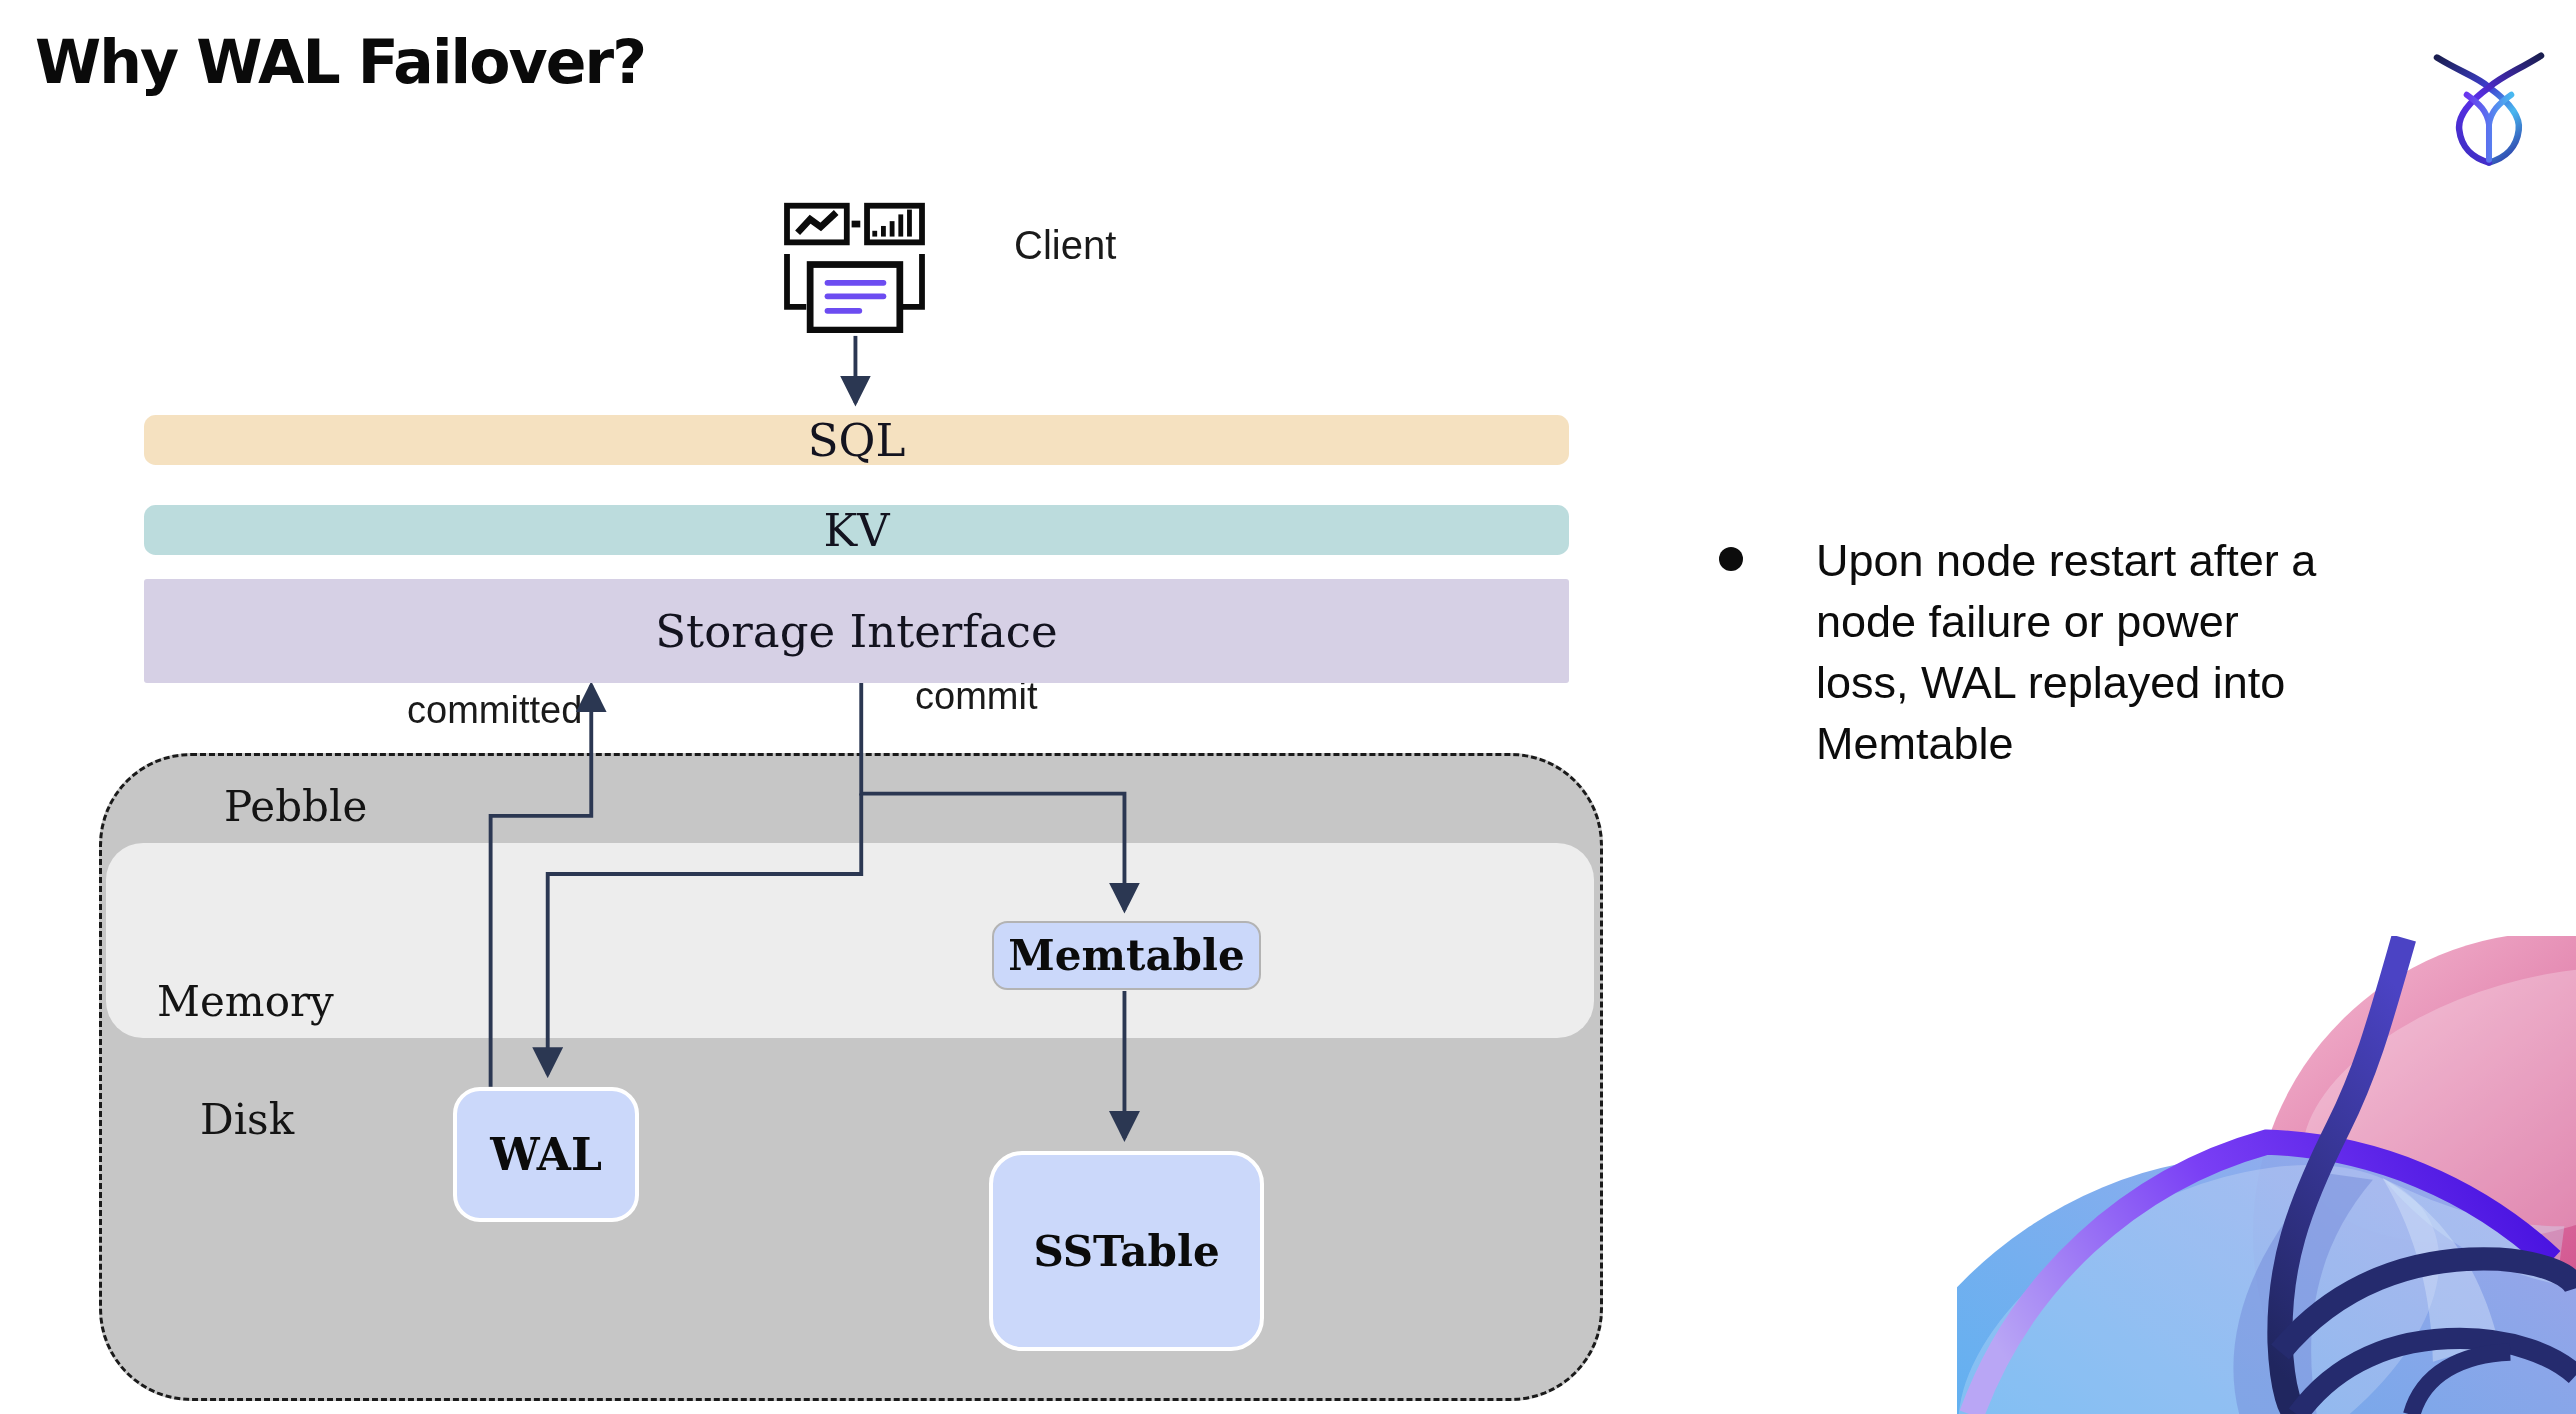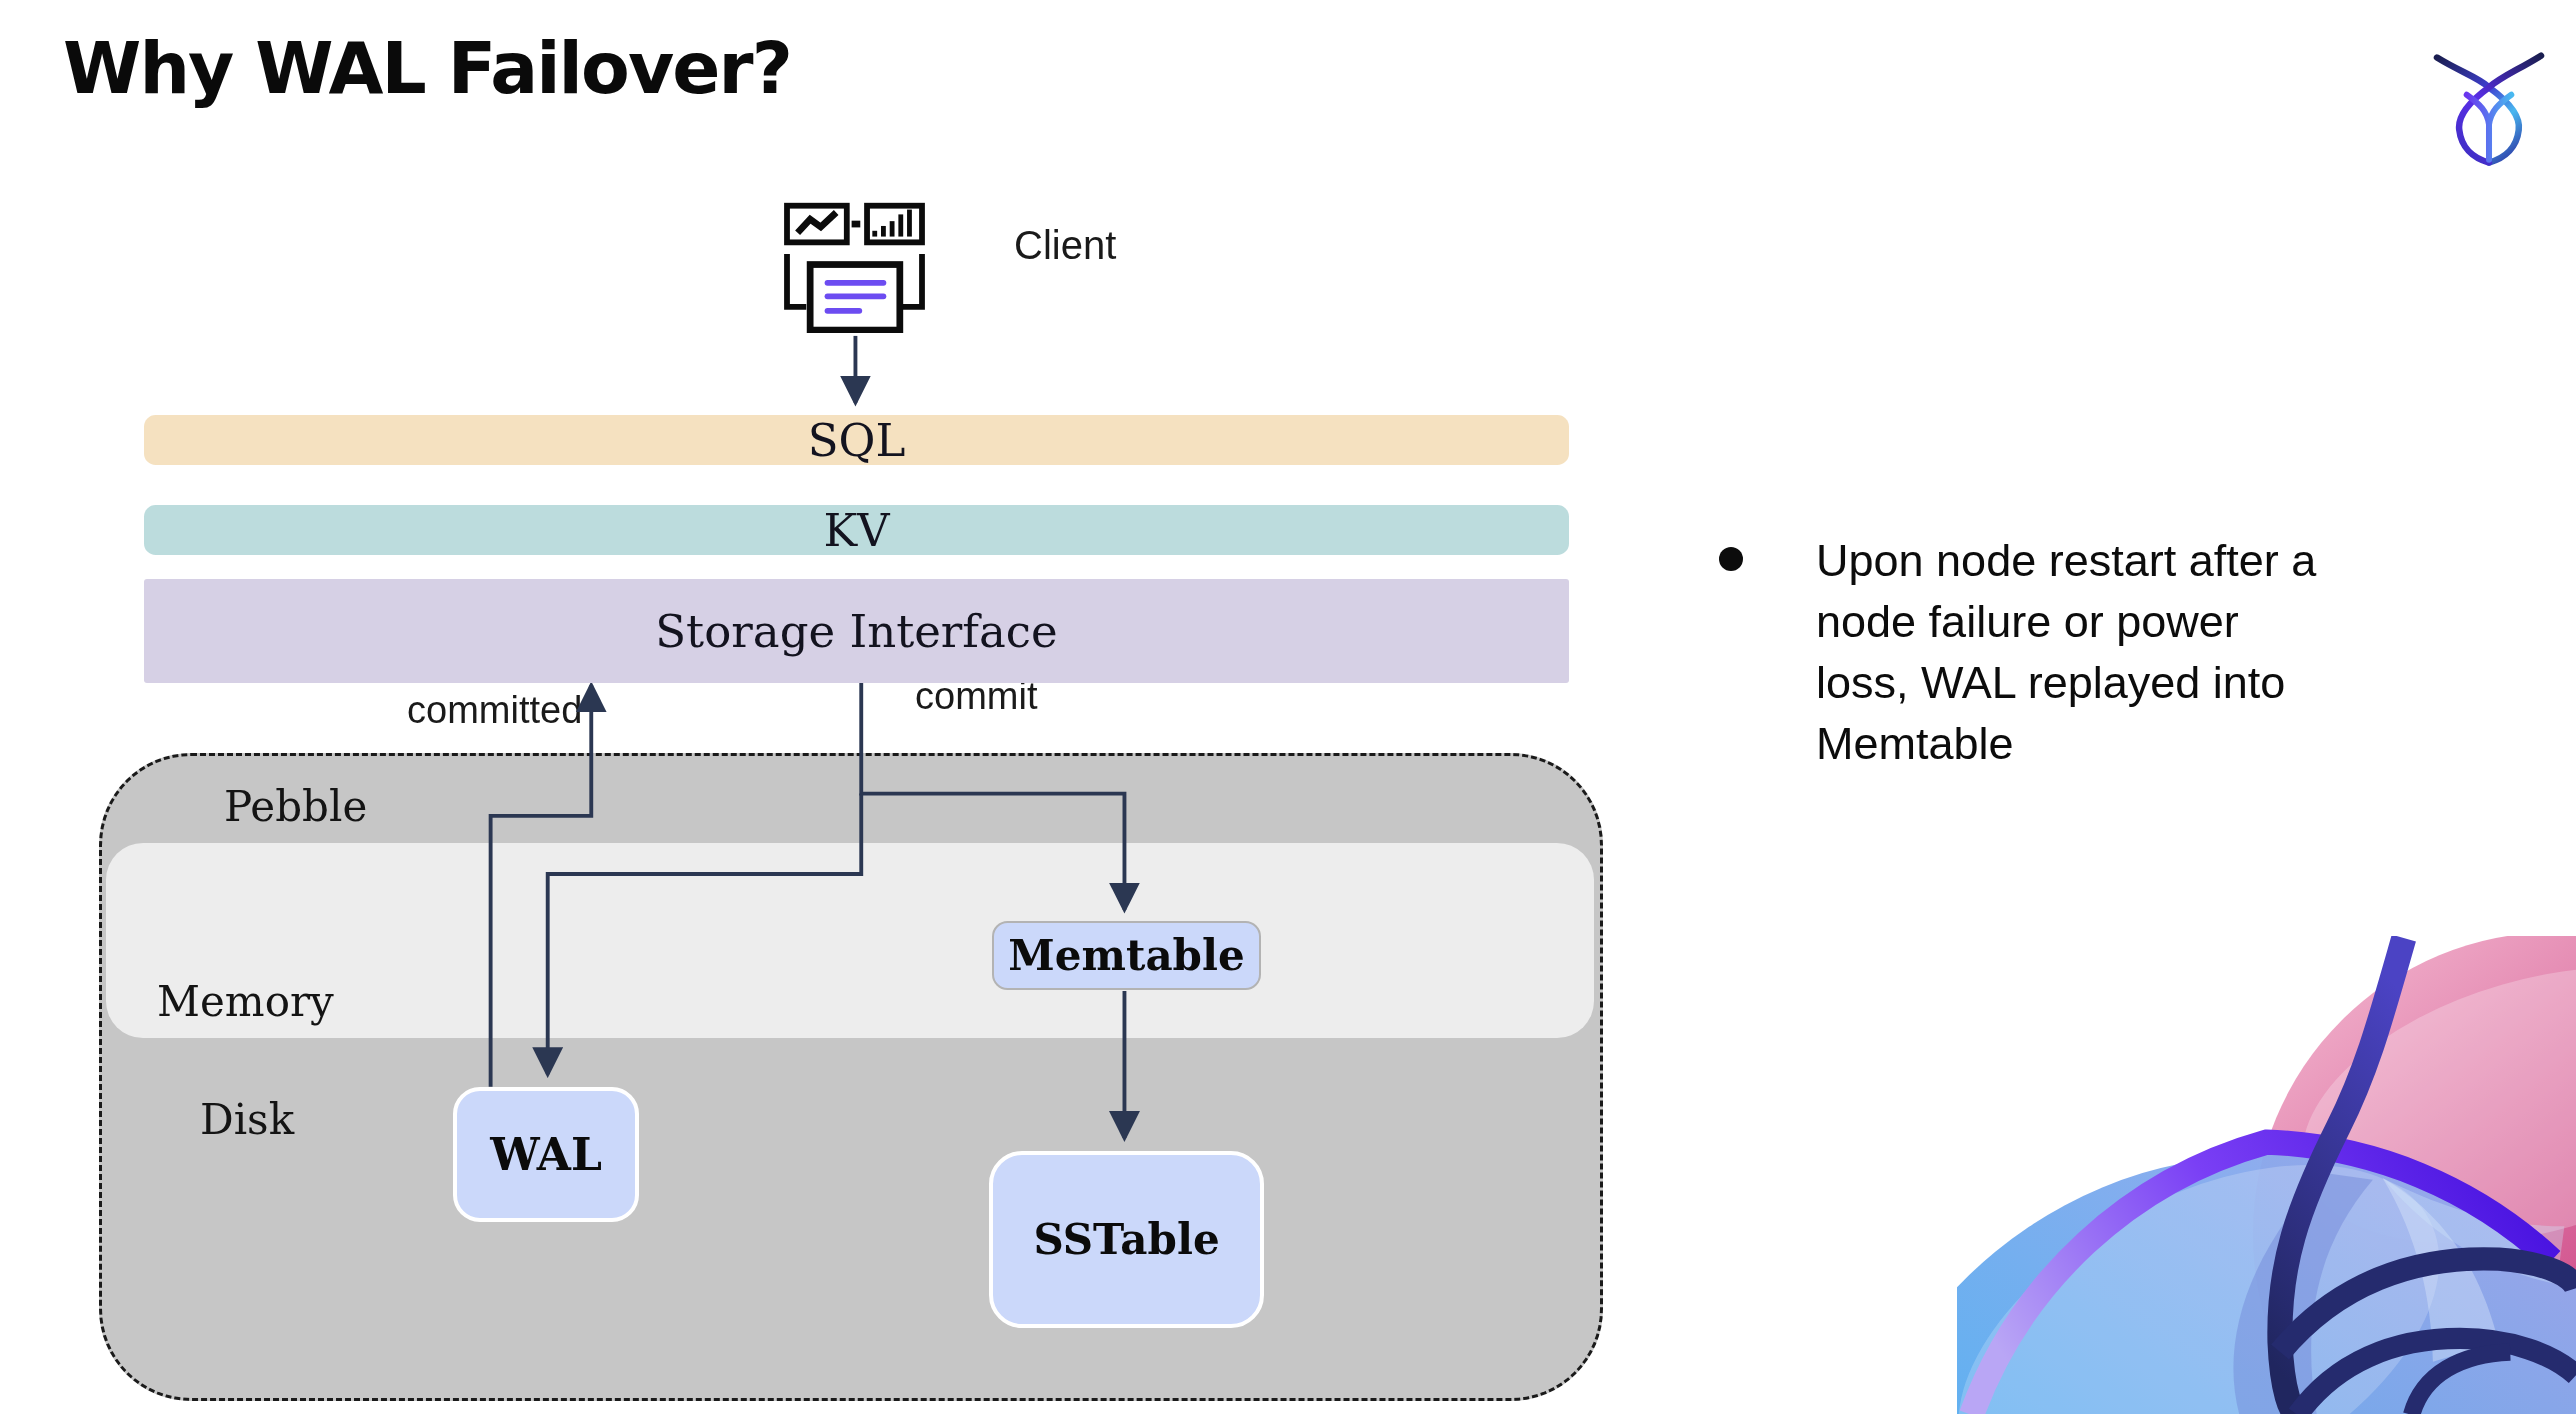--- a/index.html
+++ b/index.html
@@ -3,21 +3,21 @@
 <meta charset="utf-8">
 <style>
   html,body{margin:0;padding:0;background:#ffffff;}
   .slide{
     position:relative;width:2576px;height:1415px;background:#ffffff;
     overflow:hidden;font-family:"Liberation Sans",sans-serif;color:#111;
   }
   .title{
     position:absolute;left:35px;top:27px;width:1355px;
     font-family:"DejaVu Sans","Liberation Sans",sans-serif;
-    font-weight:bold;font-size:71px;letter-spacing:-1.9px;color:#0a0a0a;margin-left:28px;
+    font-weight:bold;font-size:60px;letter-spacing:-1.9px;color:#0a0a0a;
   }
   
   .bar{
     position:absolute;left:144px;width:1425px;display:flex;
     align-items:center;justify-content:center;
     font-family:"DejaVu Serif","Liberation Serif",serif;
     font-size:45px;color:#13131f;border-radius:11.6px;
   }
   .bar-sql{top:415px;height:50px;background:#f5e1c0;}
   .bar-kv{top:505px;height:50px;background:#bcdcdd;}
@@ -48,21 +48,21 @@
   .lbl-async{left:1200px;top:1037px;}
   .lbl-client{position:absolute;left:1014px;top:223px;font-size:40px;color:#1a1a1a;}
   
   .node{
     position:absolute;display:flex;align-items:center;justify-content:center;
     background:#cbd8fa;font-family:"DejaVu Serif","Liberation Serif",serif;
     font-weight:bold;color:#0b0b0b;box-sizing:border-box;
   }
   .node-wal{left:453px;top:1087px;width:186px;height:135px;border:4.8px solid #ffffff;border-radius:27px;font-size:44px;}
   .node-memtable{left:992px;top:921px;width:269px;height:69px;border:2.9px solid #b3b3b3;border-radius:15.5px;font-size:42px;}
-  .node-sstable{left:989px;top:1151px;width:275px;height:177px;border:4.8px solid #ffffff;border-radius:33px;font-size:42px;}
+  .node-sstable{left:989px;top:1151px;width:275px;height:200px;border:4.8px solid #ffffff;border-radius:33px;font-size:42px;}
   
   .arrows,.layer{position:absolute;left:0;top:0;}
   
   .bullets{position:absolute;left:1707px;top:530px;width:619px;}
   .bullet{
     position:relative;padding-left:109px;margin-bottom:41px;
     font-size:45px;line-height:61px;color:#0c0c0c;
   }
   .bullet .dot{
     position:absolute;left:11.6px;top:17.4px;width:24px;height:24px;

